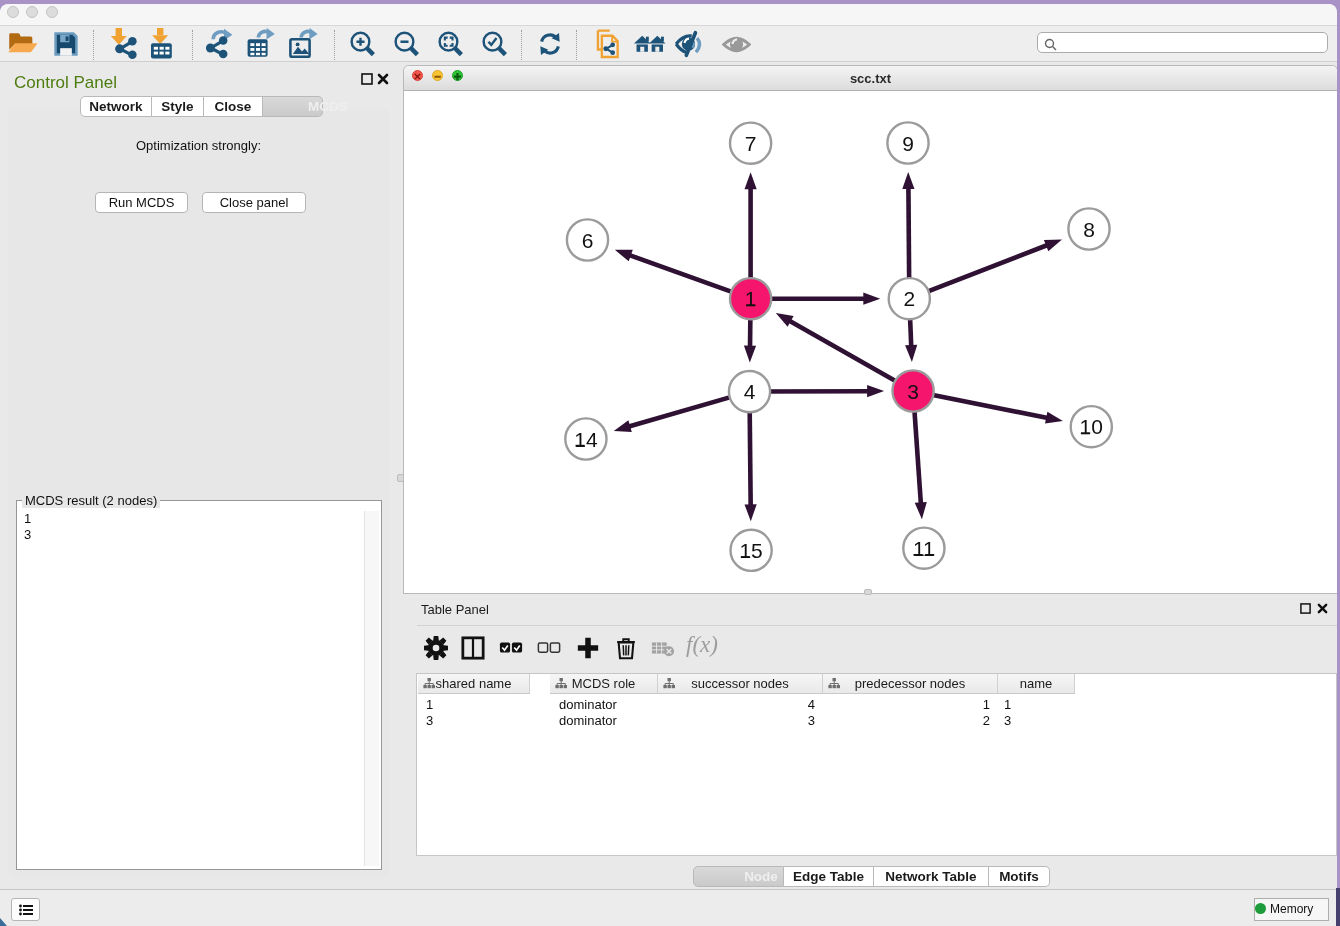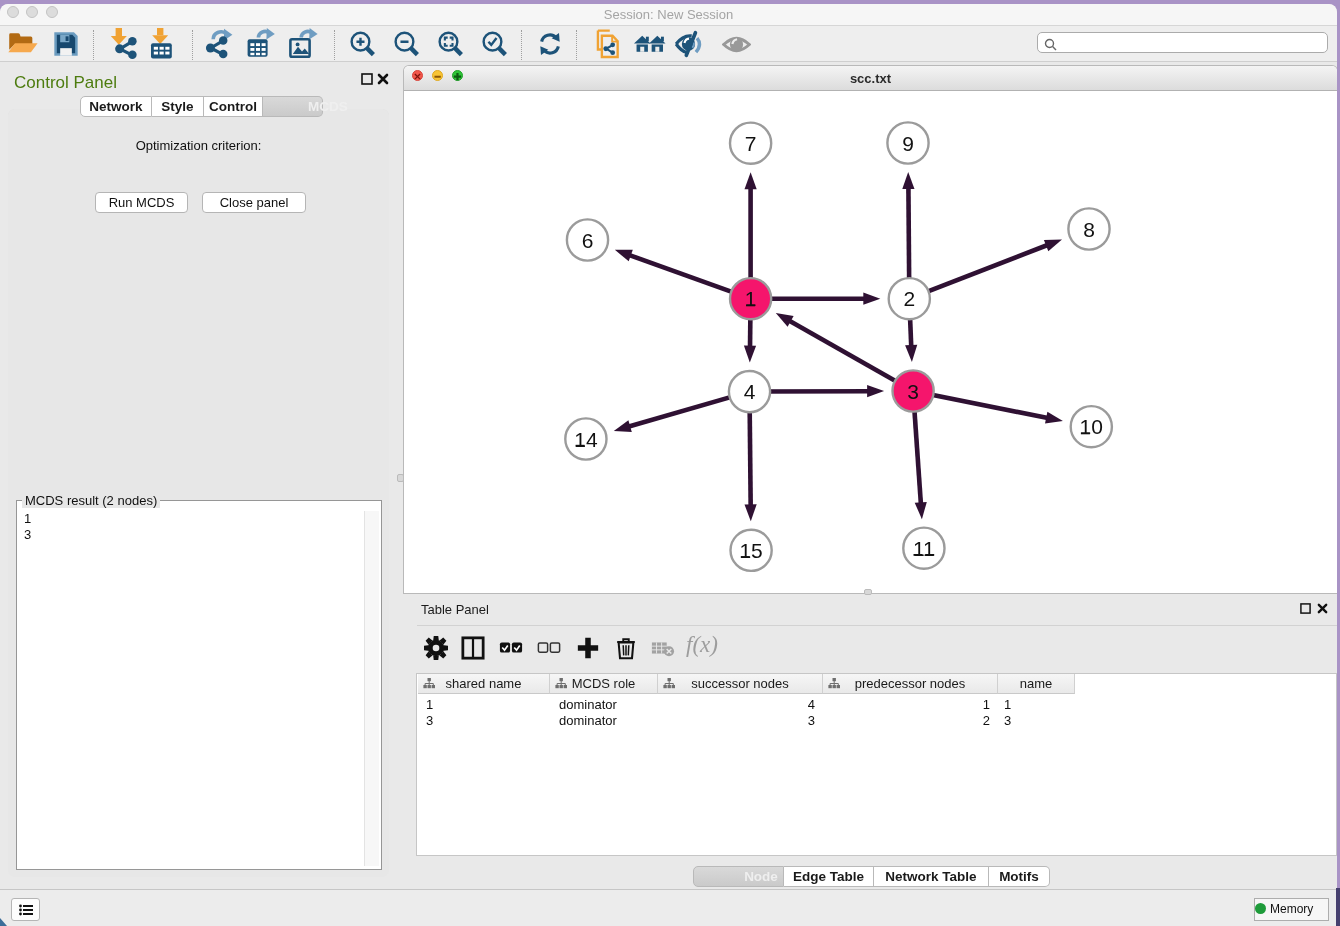--- a/index.html
+++ b/index.html
@@ -90,21 +90,20 @@
   text-align:left; line-height:21px; }
 .icx { position:absolute; }
 </style>
 </head>
 <body>
 <div id="win">
   <div id="titlebar">
     <div class="tl" style="left:7px;"></div>
     <div class="tl" style="left:26px;"></div>
     <div class="tl" style="left:46px;"></div>
-    <div id="title">Session: New Session</div>
   </div>
   <div id="toolbar">
     <div class="sep" style="left:93px;"></div>
     <div class="sep" style="left:192px;"></div>
     <div class="sep" style="left:334px;"></div>
     <div class="sep" style="left:521px;"></div>
     <div class="sep" style="left:576px;"></div>
     <svg class="tbi" style="left:7px; top:2px;" width="32" height="32" viewBox="0 0 36 36">
         <path d="M2.5 7.5 q0-1.6 1.6-1.6 h8.4 q1.5 0 2 1.5 l0.7 2.1 h11.6 q1.7 0 1.7 1.7 v6.8 h-19.5 l-6.5 6.5 z" fill="#b26a13"></path>
         <path d="M8.9 17.2 h25.5 l-7.5 10 h-25.4 z" fill="#f6a94e"></path>
@@ -268,24 +267,24 @@
           <rect x="1" y="1" width="10" height="10" fill="none" stroke="#111" stroke-width="1.6"></rect>
         </svg>
       <svg class="icx" style="left:377px; top:11px;" width="12" height="12" viewBox="0 0 12 12">
           <path d="M2 2 L10 10 M10 2 L2 10" stroke="#111" stroke-width="2.6" stroke-linecap="round"></path>
         </svg>
       <div id="cp-panel-top"></div>
       <div id="cp-panel"></div>
       <div class="tabrow" style="left:80px; top:34px;">
         <div class="tab first" style="width:72px;">Network</div>
         <div class="tab" style="width:52px;">Style</div>
-        <div class="tab" style="width:59px;">Control</div>
+        <div class="tab" style="width:59px;">Close</div>
         <div class="tab sel last" style="width:60px;">MCDS</div>
       </div>
-      <div id="opt-label">Optimization criterion:</div>
+      <div id="opt-label">Optimization strongly:</div>
       <div class="btn" style="left:95px; top:130px; width:93px;">Run MCDS</div>
       <div class="btn" style="left:202px; top:130px; width:104px;">Close panel</div>
       <div id="fs"></div>
       <div id="fs-scroll"></div>
       <div id="fs-legend">MCDS result (2 nodes)</div>
       <div id="fs-text">1<br>3</div>
     </div>
     <div id="frame">
       <div id="frame-tb">
         <div class="wbtn" style="left:8px; background:#f1564a; border:1px solid #d8453c; color:#7e120b;">✕</div>
@@ -417,21 +416,21 @@
               <line x1="1" y1="15" x2="17" y2="15"></line>
               <line x1="6" y1="7" x2="6" y2="19"></line>
               <line x1="11.5" y1="7" x2="11.5" y2="19"></line>
             </g>
 <circle cx="19.5" cy="16.5" r="5.5" fill="#a2a2a2"></circle>
             <path d="M17 14 l5 5 M22 14 l-5 5" stroke="#e8e8e8" stroke-width="1.6"></path>
           </svg>
         <div class="icx" style="left:269px; top:6px; font-family:'Liberation Serif', serif; font-style:italic; font-size:23px; color:#9d9d9d;">f(x)</div>
       </div>
       <div id="tp-table">
-        <div class="hdr" style="left:1px; width:132px;"><svg style="position:absolute; left:5px; top:4px;" width="12" height="11" viewBox="0 0 12 11">
+        <div class="hdr" style="left:1px; width:112px;"><svg style="position:absolute; left:5px; top:4px;" width="12" height="11" viewBox="0 0 12 11">
               <g fill="#6e6e6e">
                 <rect x="4.5" y="0" width="3.4" height="3.2"></rect>
                 <rect x="0.4" y="7" width="3.4" height="3.2"></rect>
                 <rect x="4.5" y="7" width="3.4" height="3.2"></rect>
                 <rect x="8.6" y="7" width="3.4" height="3.2"></rect>
               </g>
               <path d="M6.2 3 v2.5 M2.1 7 v-1.5 h8.2 v1.5 M6.2 5 v2" fill="none" stroke="#6e6e6e" stroke-width="1"></path>
             </svg>shared name</div>
         <div class="hdr" style="left:133px; width:108px;"><svg style="position:absolute; left:5px; top:4px;" width="12" height="11" viewBox="0 0 12 11">
               <g fill="#6e6e6e">

